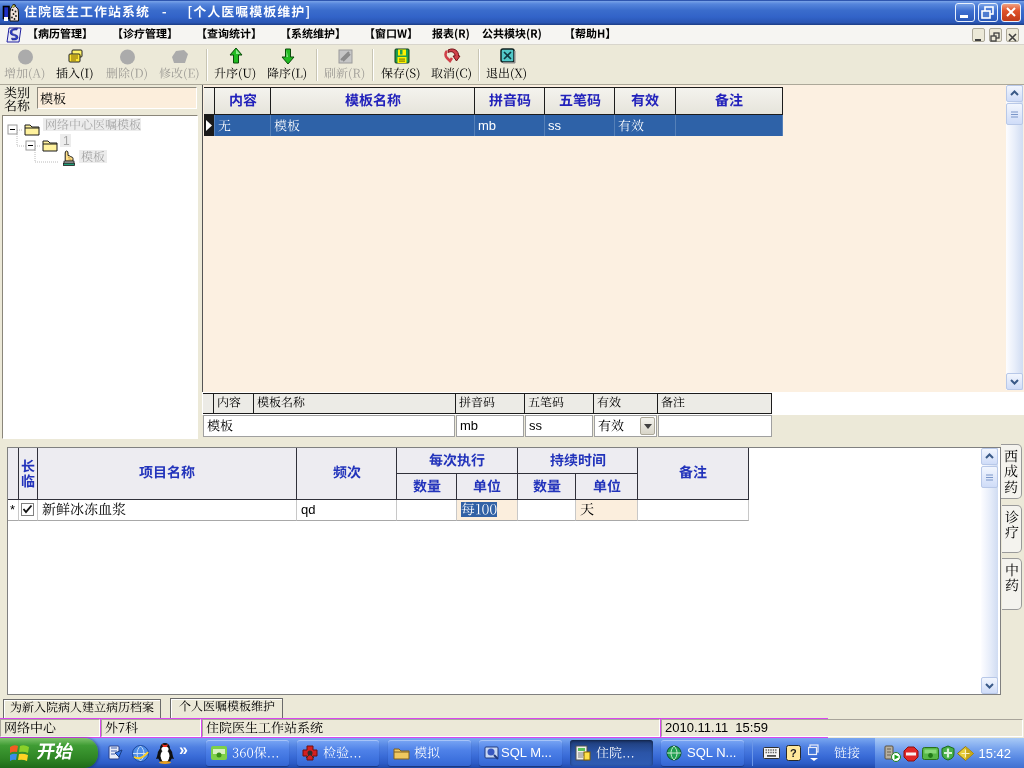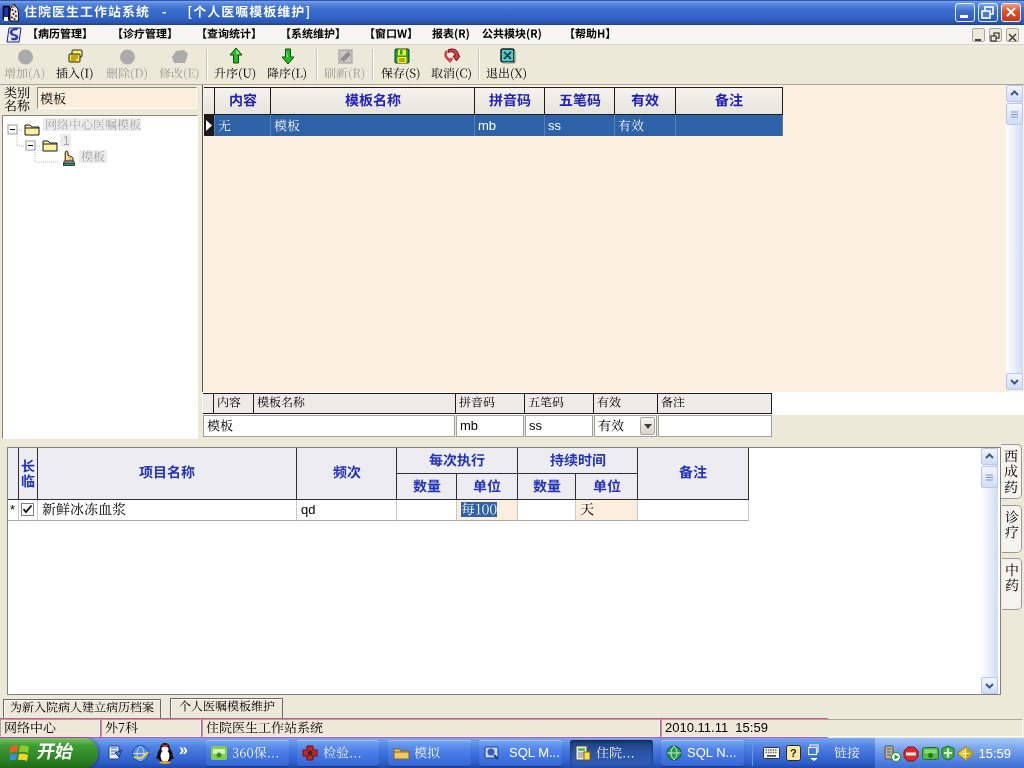--- a/index.html
+++ b/index.html
@@ -64,21 +64,21 @@
   font-size:13px; color:#000; line-height:20px; padding-left:4px; background:#fff; }
 
 
 .vtab { position:absolute; background:#F4F3EE; border:1px solid #9A9A9A; border-left:none;
   border-radius:0 5px 5px 0; font-size:13px; color:#000; text-align:center; padding-top:4px; line-height:14px; }
 
 
 #tabbar { left:0; top:698px; width:1024px; height:20px; background:#ECE9D8; }
 .btab { position:absolute; top:1px; height:19px; background:#ECE9D8; border:1px solid #6A6A6A; border-bottom:none;
   box-shadow:inset 1px 1px 0 #fff; font-size:12px; color:#000; text-align:center; line-height:17px; }
-#statusbar { left:0; top:718px; width:828px; height:20px; background:#ec4899; }
+#statusbar { left:0; top:718px; width:828px; height:20px; background:#d946ef; }
 .st { position:absolute; top:1px; height:18px; border:1px solid #A8A49A; border-bottom-color:#fff; border-right-color:#fff;
   font-size:13px; color:#000; line-height:16px; padding-left:3px; background:#ECE9D8; }
 
 
 #taskbar { left:0; top:738px; width:1024px; height:30px;
   background:linear-gradient(180deg,#79A7F0 0%,#4F80E2 30%,#3A6CD8 60%,#2C5BC6 85%,#2049A8 100%); }
 #startbtn { position:absolute; left:0; top:0; width:98px; height:30px; border-radius:0 14px 14px 0;
   background:linear-gradient(180deg,#7CC26A 0%,#3F9C34 25%,#2E8424 70%,#1E6A18 100%);
   box-shadow:1px 0 3px rgba(0,0,0,.4); }
 #startbtn .stxt { position:absolute; left:36px; top:4px; color:#fff; font-size:17px; font-weight:bold; font-style:italic;
@@ -959,21 +959,21 @@
       <span style="margin-left:26px"><svg class="k" width="26.0" height="13" viewBox="0 -880 2000 1000" style="margin-bottom:-1.6px">
             <use href="#gr6a21" x="0"></use>
             <use href="#gr62df" x="1000"></use>
           </svg></span></div>
     <div class="taskbtn" style="left:479px;width:83px">
       <svg style="position:absolute;left:5px;top:5px" width="16" height="16" viewBox="0 0 16 16">
           <rect x="1" y="2" width="13" height="11" rx="1" fill="#C8D8F4" stroke="#203A80"></rect>
           <circle cx="7" cy="7" r="3.5" fill="#3858C0"></circle>
           <path d="M10 10 L14 14" stroke="#203A80" stroke-width="2"></path>
         </svg>
-      <span style="margin-left:30px">SQL M...</span></div>
+      <span style="margin-left:22px">SQL M...</span></div>
     <div class="taskbtn active" style="left:570px;width:83px">
       <svg style="position:absolute;left:5px;top:5px" width="16" height="16" viewBox="0 0 16 16">
           <rect x="1" y="1" width="11" height="14" fill="#F0EFE8" stroke="#505050"></rect>
           <rect x="3" y="3" width="7" height="3" fill="#58C058"></rect>
           <path d="M3 8 h7 M3 10 h7 M3 12 h5" stroke="#808080"></path>
           <rect x="9" y="7" width="6" height="8" fill="#FFE048" stroke="#806000"></rect>
         </svg>
       <span style="margin-left:26px"><svg class="k" width="38.8" height="13" viewBox="0 -880 2981 1000" style="margin-bottom:-1.6px">
             <use href="#gr4f4f" x="0"></use>
             <use href="#gr9662" x="1000"></use>
@@ -1026,17 +1026,17 @@
       </svg>
       <svg style="position:absolute;left:66px;top:7px" width="14" height="16" viewBox="0 0 14 16">
         <path d="M7 1 L13 3.5 V8.5 Q13 13.5 7 15 Q1 13.5 1 8.5 V3.5 Z" fill="#48B048" stroke="#1A6A1A"></path>
         <path d="M7 3.5 V12.5 M3 8 H11" stroke="#D8F0D8" stroke-width="2.2"></path>
       </svg>
       <svg style="position:absolute;left:82px;top:8px" width="17" height="15" viewBox="0 0 17 15">
         <path d="M8.5 0.5 L16.5 7.5 L8.5 14.5 L0.5 7.5 Z" fill="#E8CE3A" stroke="#887010"></path>
         <path d="M8.5 0.5 L16.5 7.5 L8.5 14.5 Z" fill="#C8A818"></path>
         <path d="M4.5 7.5 h8 M8.5 3.5 v8" stroke="#FCF2C0" stroke-width="1.2"></path>
       </svg>
-      <div class="time">15:59</div>
+      <div class="time">15:42</div>
     </div>
   </div>
 
 </div>
 
 </body></html>

